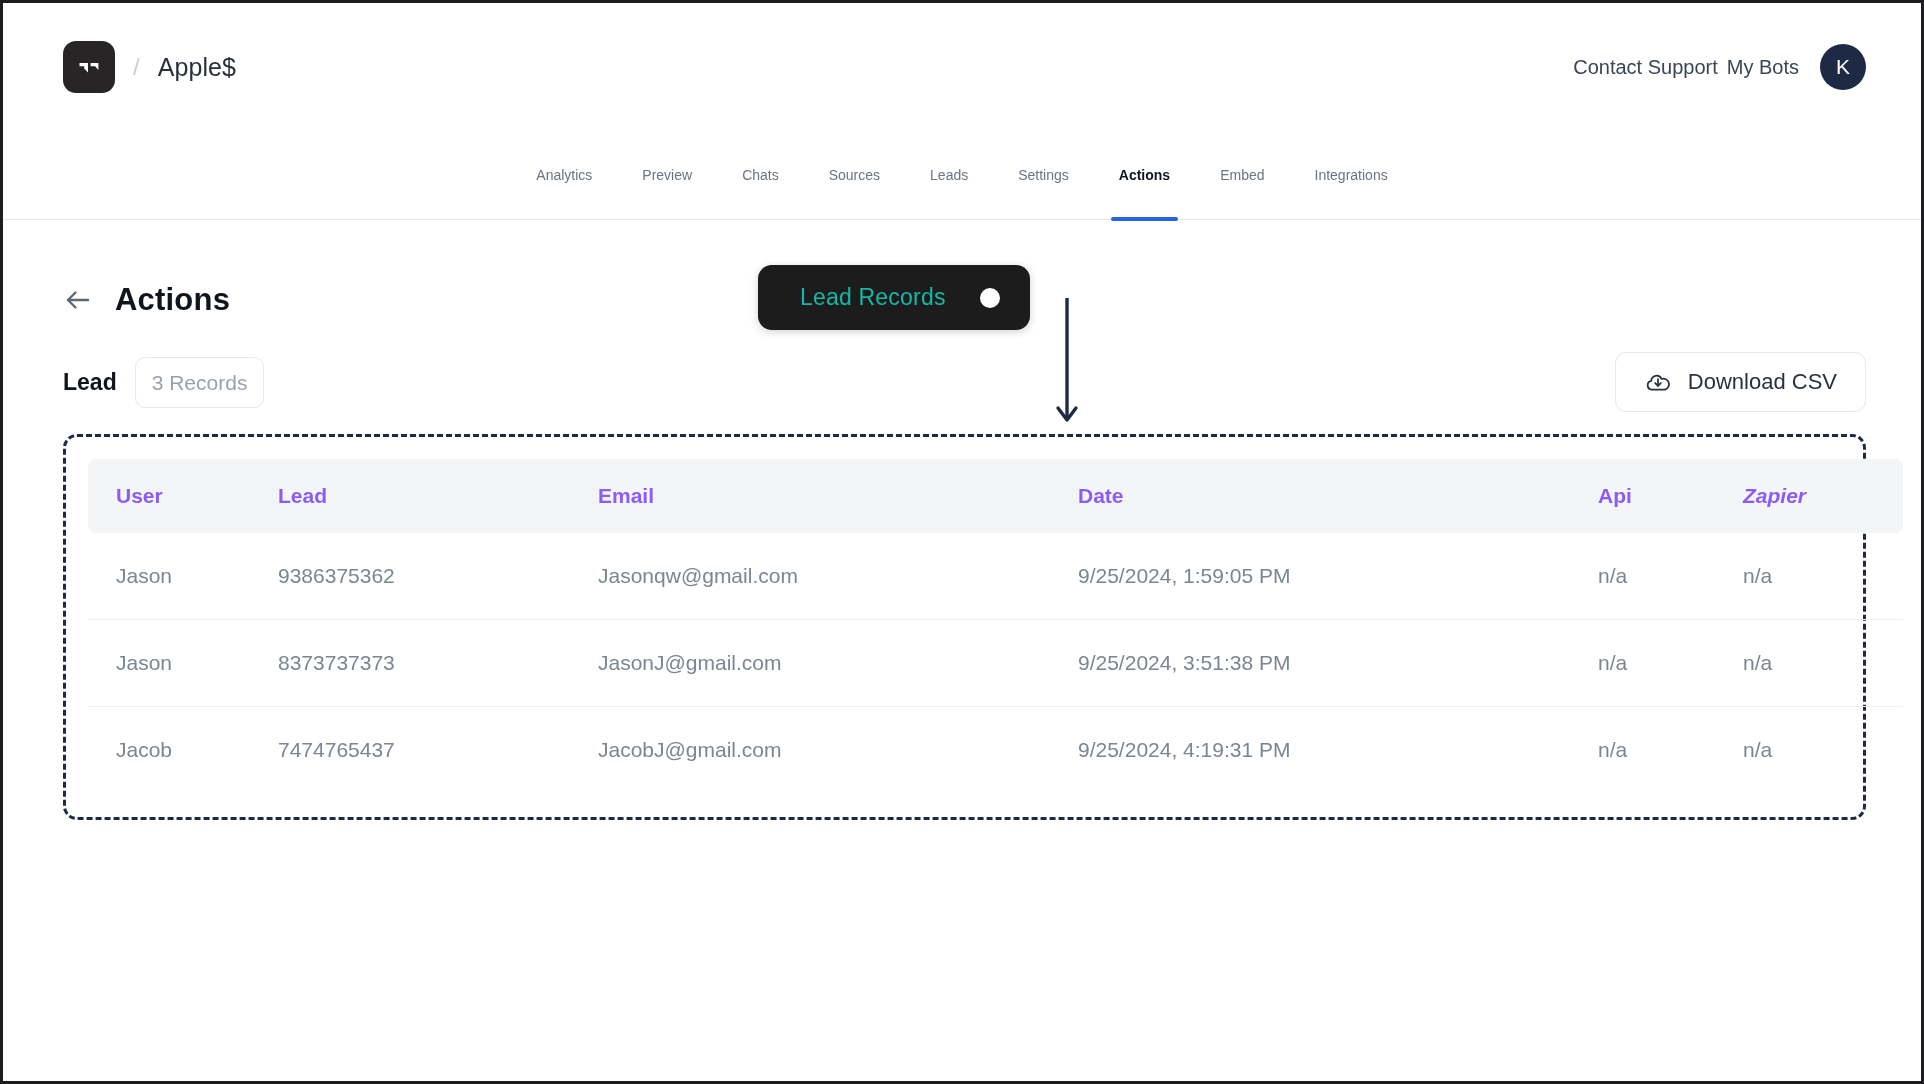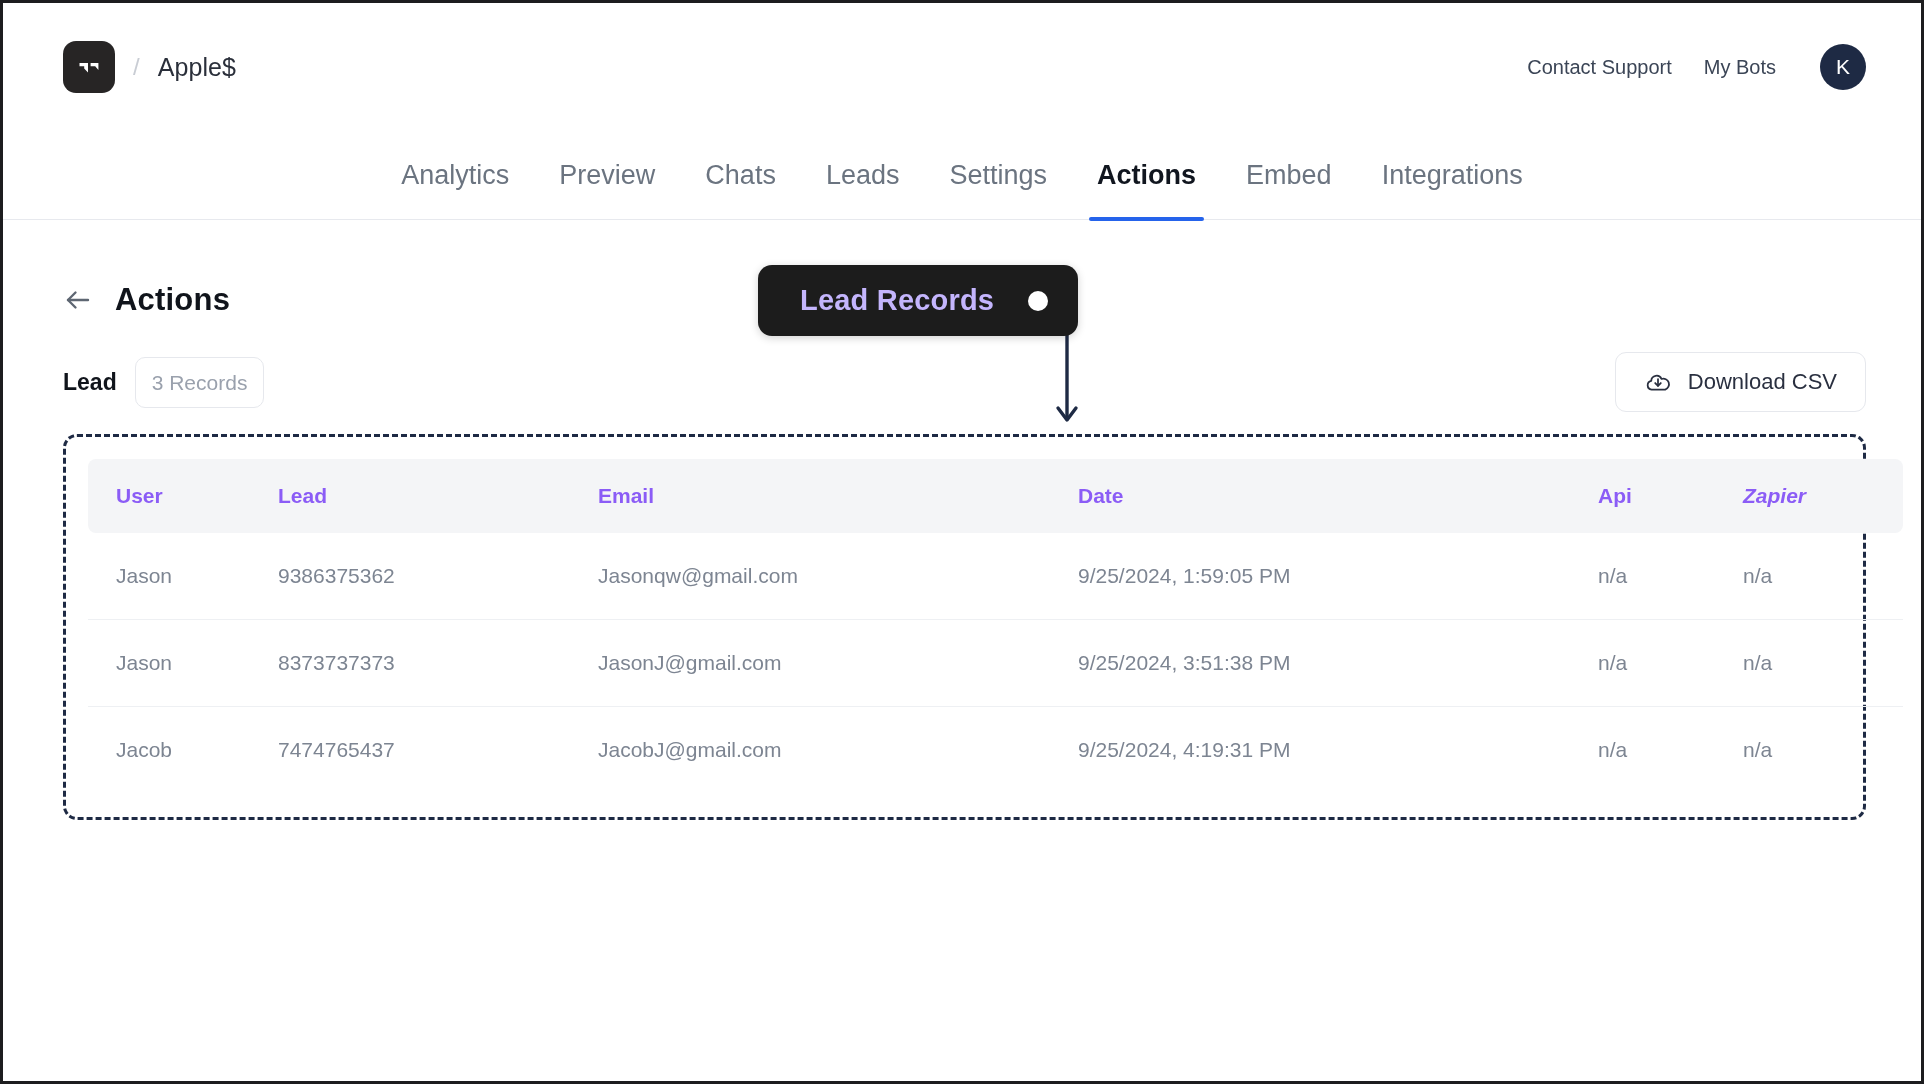--- a/index.html
+++ b/index.html
@@ -56,21 +56,21 @@
   .brand-name {
     font-size: 25px;
     color: #2a2f3a;
     letter-spacing: .1px;
   }
 
   .topbar-right {
     margin-left: auto;
     display: flex;
     align-items: center;
-    gap: 32px;
+    gap: 9px;
   }
 
   .top-link {
     font-size: 20px;
     color: #3b4556;
     white-space: nowrap;
   }
 
   .avatar {
     width: 46px;
@@ -94,21 +94,21 @@
     align-items: stretch;
     justify-content: center;
     gap: 0;
   }
 
   .nav-tab {
     position: relative;
     display: flex;
     align-items: center;
     padding: 0 25px;
-    font-size: 27px;
+    font-size: 14px;
     color: #6b7480;
     white-space: nowrap;
   }
 
   .nav-tab.active {
     color: #11161f;
     font-weight: 600;
   }
 
   .nav-tab.active::after {
@@ -243,23 +243,23 @@
     display: flex;
     align-items: center;
     gap: 34px;
     background: #1c1c1c;
     border-radius: 14px;
     padding: 19px 30px 19px 42px;
     box-shadow: 0 2px 8px rgba(0,0,0,.18);
   }
 
   .callout-text {
-    font-size: 29px;
-    font-weight: 700;
-    color: #c4b5fd;
+    font-size: 23px;
+    font-weight: 400;
+    color: #14b8a6;
     white-space: nowrap;
     letter-spacing: .2px;
   }
 
   .callout-dot {
     width: 20px;
     height: 20px;
     border-radius: 50%;
     background: #ffffff;
     flex-shrink: 0;
@@ -295,20 +295,21 @@
       <span class="top-link">Contact Support</span>
       <span class="top-link">My Bots</span>
       <div class="avatar">K</div>
     </div>
   </div>
 
   <div class="navbar">
     <div class="nav-tab">Analytics</div>
     <div class="nav-tab">Preview</div>
     <div class="nav-tab">Chats</div>
+    <div class="nav-tab">Sources</div>
     <div class="nav-tab">Leads</div>
     <div class="nav-tab">Settings</div>
     <div class="nav-tab active">Actions</div>
     <div class="nav-tab">Embed</div>
     <div class="nav-tab">Integrations</div>
   </div>
 
   <div class="main">
 
     <div class="page-head">

